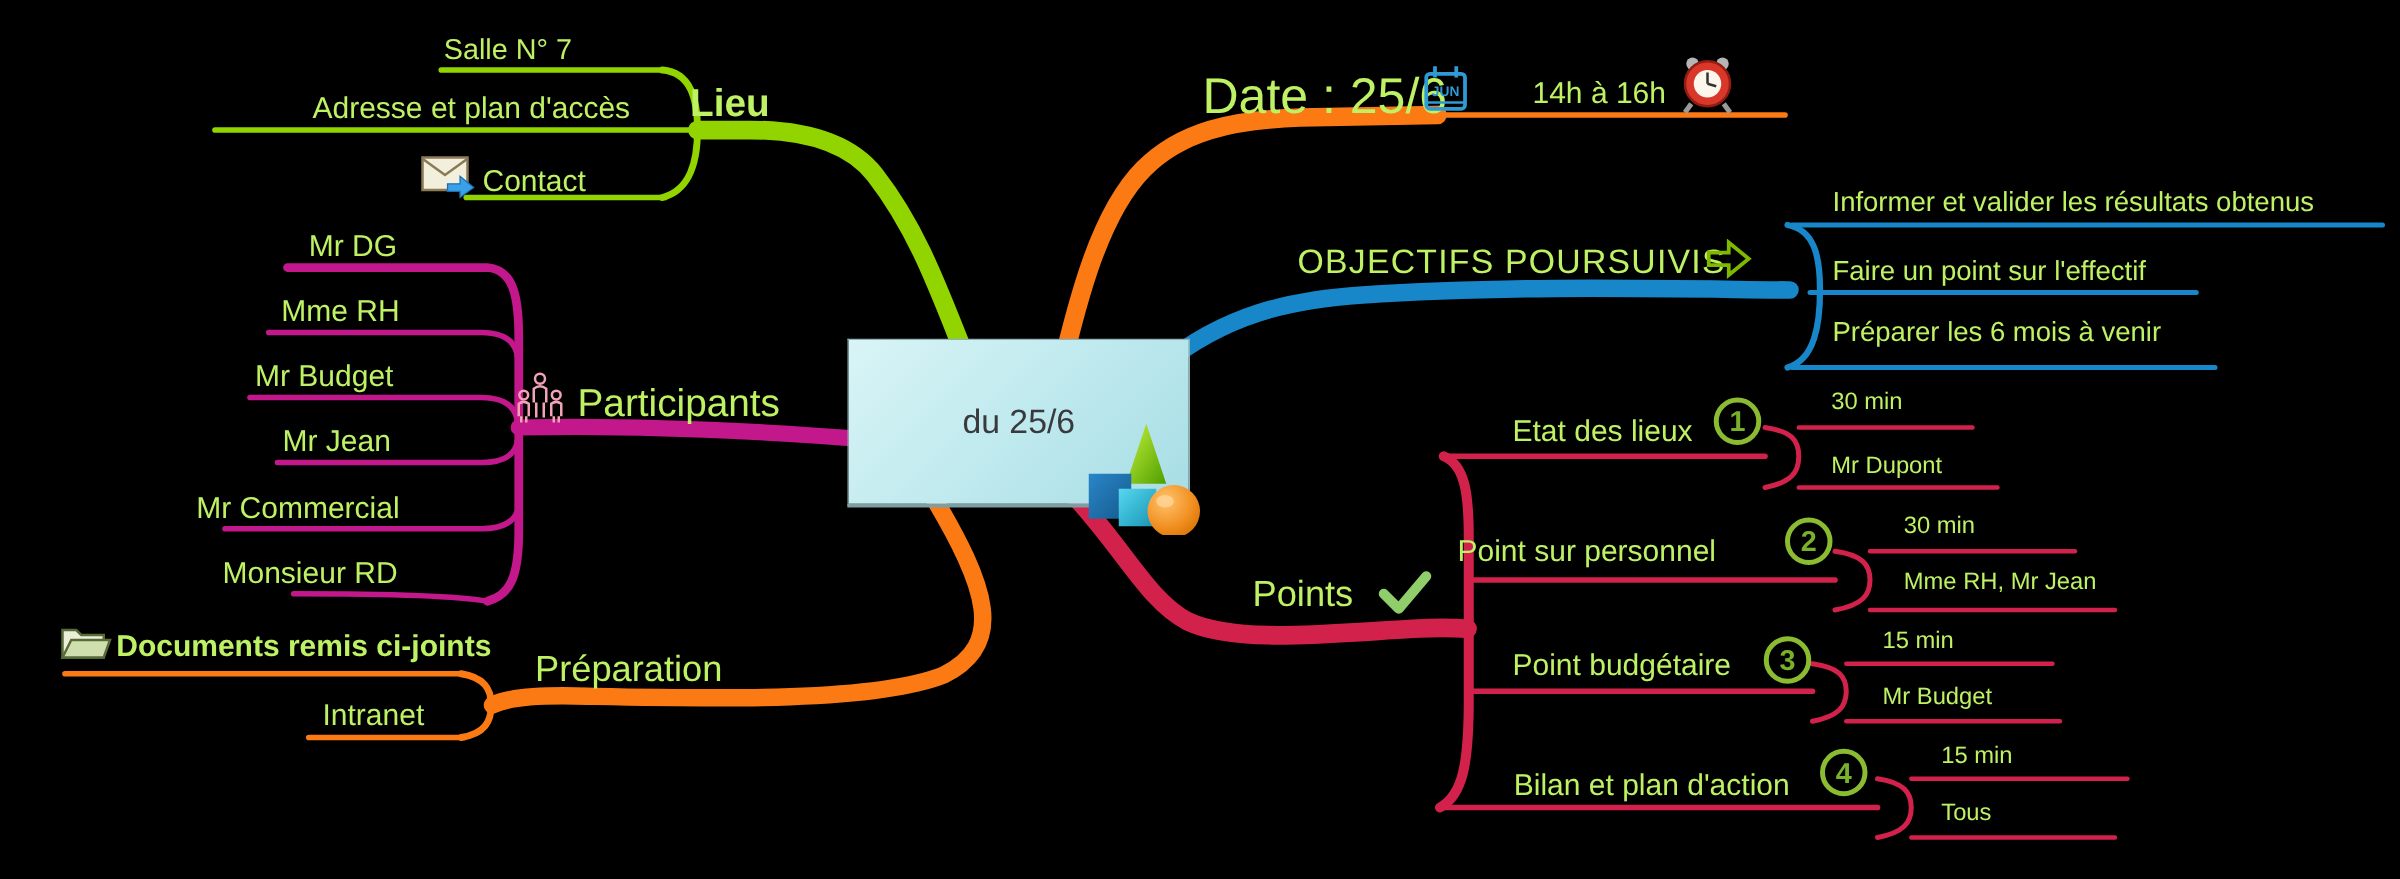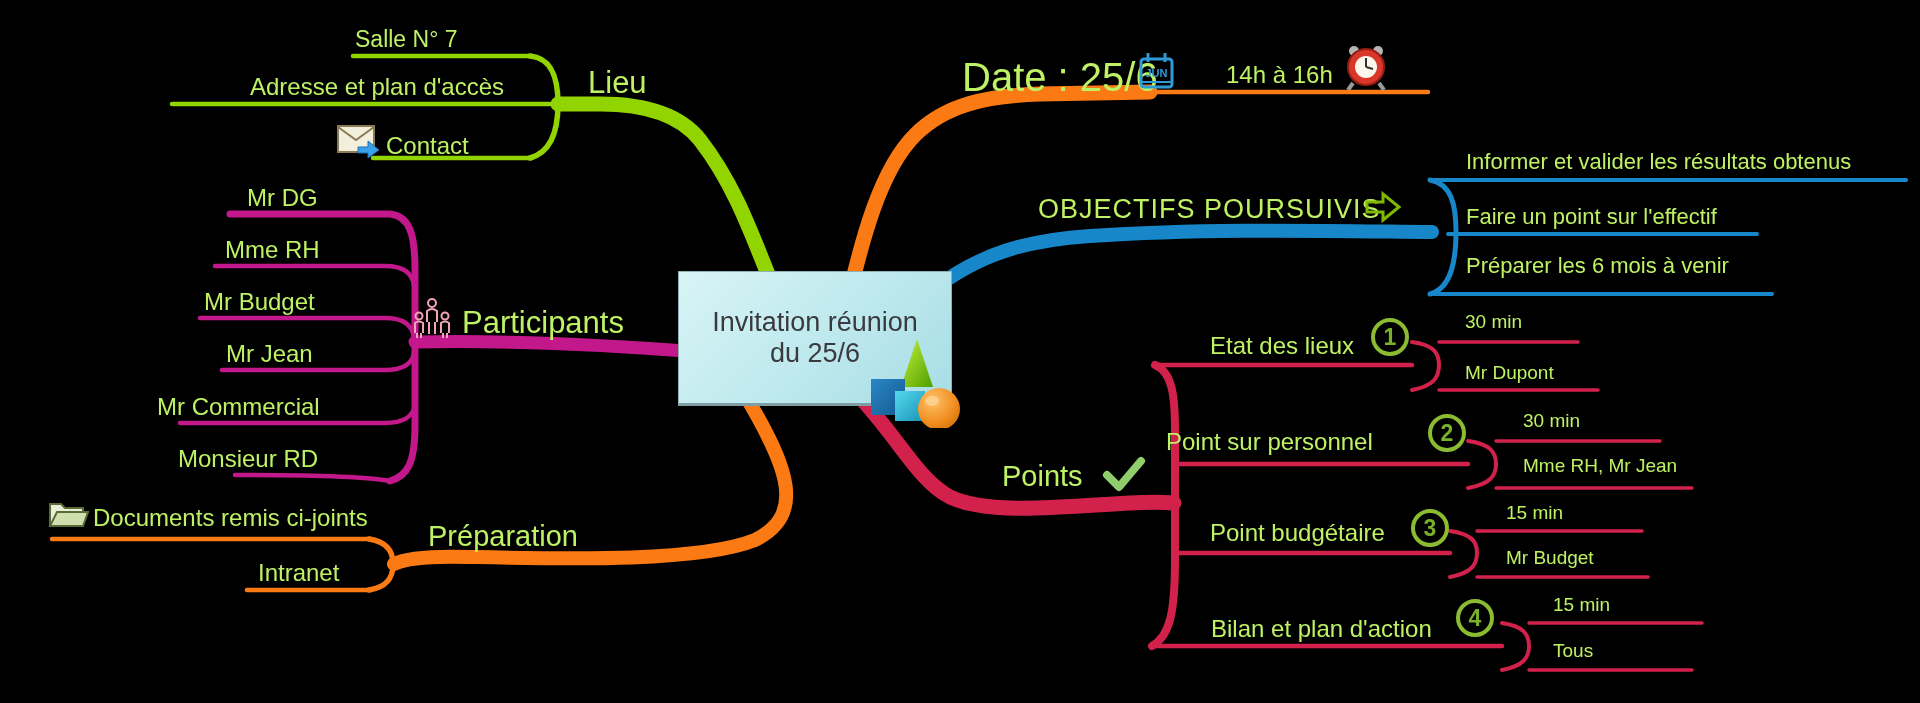--- a/index.html
+++ b/index.html
@@ -82,21 +82,20 @@
       <path d="M 1477 531 L 1642 531" stroke="#d2224c" stroke-width="3.5"></path>
       <path d="M 1477 577 L 1648 577" stroke="#d2224c" stroke-width="3.5"></path>
       <path d="M 1152 646 L 1502 646" stroke="#d2224c" stroke-width="4.5"></path>
       <path d="M 1502 623 C 1523 626 1529 634 1529 646 C 1529 658 1523 666 1502 670" stroke="#d2224c" stroke-width="4"></path>
       <path d="M 1529 623 L 1702 623" stroke="#d2224c" stroke-width="3.5"></path>
       <path d="M 1529 670 L 1692 670" stroke="#d2224c" stroke-width="3.5"></path>
     </g>
   </svg>
 
   <div id="central">
-    <div>Invitation réunion</div>
     <div>du 25/6</div>
   </div>
 
   <svg class="icon" style="left:865px;top:333px;" width="98" height="95">
     <defs>
       <linearGradient id="coneg" x1="0" y1="0" x2="1" y2="1">
         <stop offset="0" stop-color="#c6f23c"></stop>
           <stop offset="1" stop-color="#4f9e00"></stop>
       </linearGradient>
       <radialGradient id="ballg" cx="0.35" cy="0.3" r="0.9">
@@ -113,21 +112,21 @@
           <stop offset="1" stop-color="#1793b4"></stop>
       </linearGradient>
     </defs>
     <polygon points="52,6 36,54 68,54" fill="url(#coneg)"></polygon>
     <rect x="6" y="46" width="34" height="36" fill="url(#cubeg)"></rect>
     <rect x="30" y="58" width="30" height="30" fill="url(#cube2g)"></rect>
     <circle cx="74" cy="76" r="21" fill="url(#ballg)"></circle>
     <ellipse cx="67" cy="68" rx="7" ry="5" fill="#ffd9a0" opacity="0.7"></ellipse>
   </svg>
 
-  <div class="lbl topic" style="left:588px;top:66px;font-size:31px;">Lieu</div>
+  <div class="lbl topic" style="left:552px;top:66px;font-size:31px;font-weight:bold;">Lieu</div>
   <div class="lbl" style="left:355px;top:27px;font-size:23px;">Salle N° 7</div>
   <div class="lbl sub" style="left:250px;top:74px;">Adresse et plan d'accès</div>
   <div class="lbl sub" style="left:386px;top:133px;">Contact</div>
   <svg class="icon" style="left:336px;top:123px;" width="44" height="36">
     <rect x="2" y="3" width="36" height="26" fill="#f3efdd" stroke="#8a7a55" stroke-width="2"></rect>
     <path d="M 2 4 L 20 17 L 38 4" fill="none" stroke="#8a7a55" stroke-width="2"></path>
     <path d="M 22 24 L 32 24 L 32 18 L 43 27 L 32 35 L 32 30 L 22 30 Z" fill="#3aa0e8" stroke="#1d70b0" stroke-width="1"></path>
   </svg>
 
   <div class="lbl topic" style="left:962px;top:55px;font-size:40px;">Date : 25/6</div>
@@ -174,21 +173,21 @@
   <div class="lbl sub" style="left:204px;top:289px;">Mr Budget</div>
   <div class="lbl sub" style="left:226px;top:341px;">Mr Jean</div>
   <div class="lbl sub" style="left:157px;top:394px;">Mr Commercial</div>
   <div class="lbl sub" style="left:178px;top:446px;">Monsieur RD</div>
 
   <div class="lbl topic" style="left:428px;top:521px;font-size:29px;">Préparation</div>
   <svg class="icon" style="left:46px;top:495px;" width="44" height="36">
     <path d="M 4 9 L 4 31 L 37 31 L 37 13 L 19 13 L 15 9 Z" fill="#e9f0d7" stroke="#5a6b3a" stroke-width="2"></path>
     <path d="M 4 31 L 11 17 L 42 17 L 37 31 Z" fill="#cfe0ae" stroke="#5a6b3a" stroke-width="2"></path>
   </svg>
-  <div class="lbl sub" style="left:93px;top:505px;">Documents remis ci-joints</div>
+  <div class="lbl sub" style="left:93px;top:505px;font-weight:bold;">Documents remis ci-joints</div>
   <div class="lbl sub" style="left:258px;top:560px;">Intranet</div>
 
   <div class="lbl topic" style="left:1002px;top:461px;font-size:29px;">Points</div>
   <svg class="icon" style="left:1102px;top:456px;" width="44" height="38">
     <polyline points="5,19 17,31 39,5" fill="none" stroke="#8fce6b" stroke-width="8" stroke-linecap="round" stroke-linejoin="round"></polyline>
   </svg>
 
   <div class="lbl sub" style="left:1210px;top:333px;">Etat des lieux</div>
   <div class="numbadge" style="left:1371px;top:318px;">1</div>
   <div class="lbl sub2" style="left:1465px;top:312px;">30 min</div>

